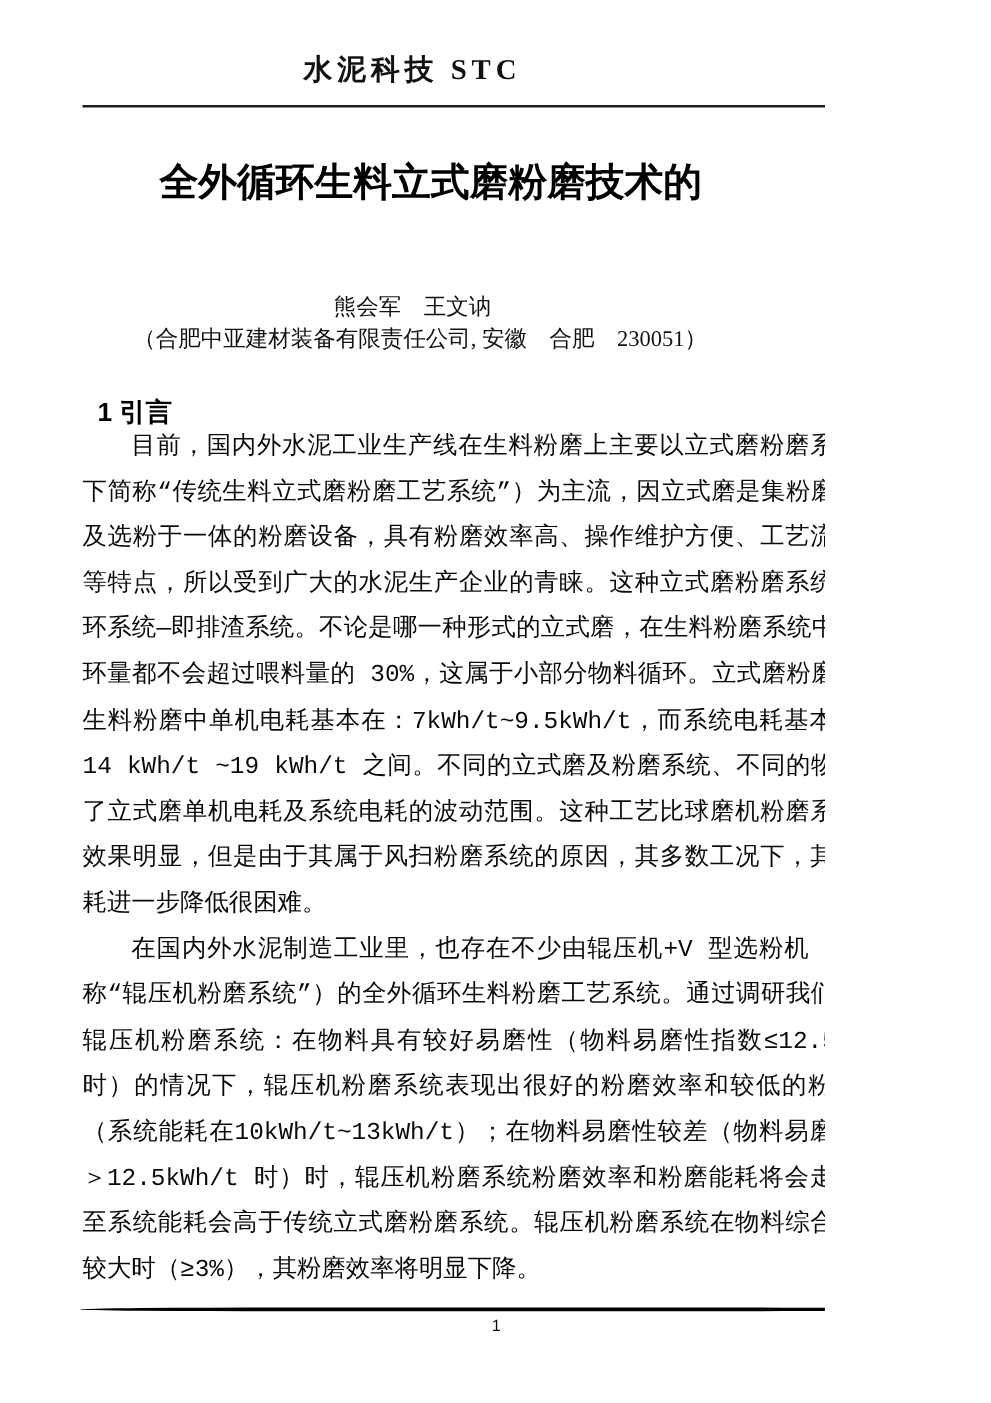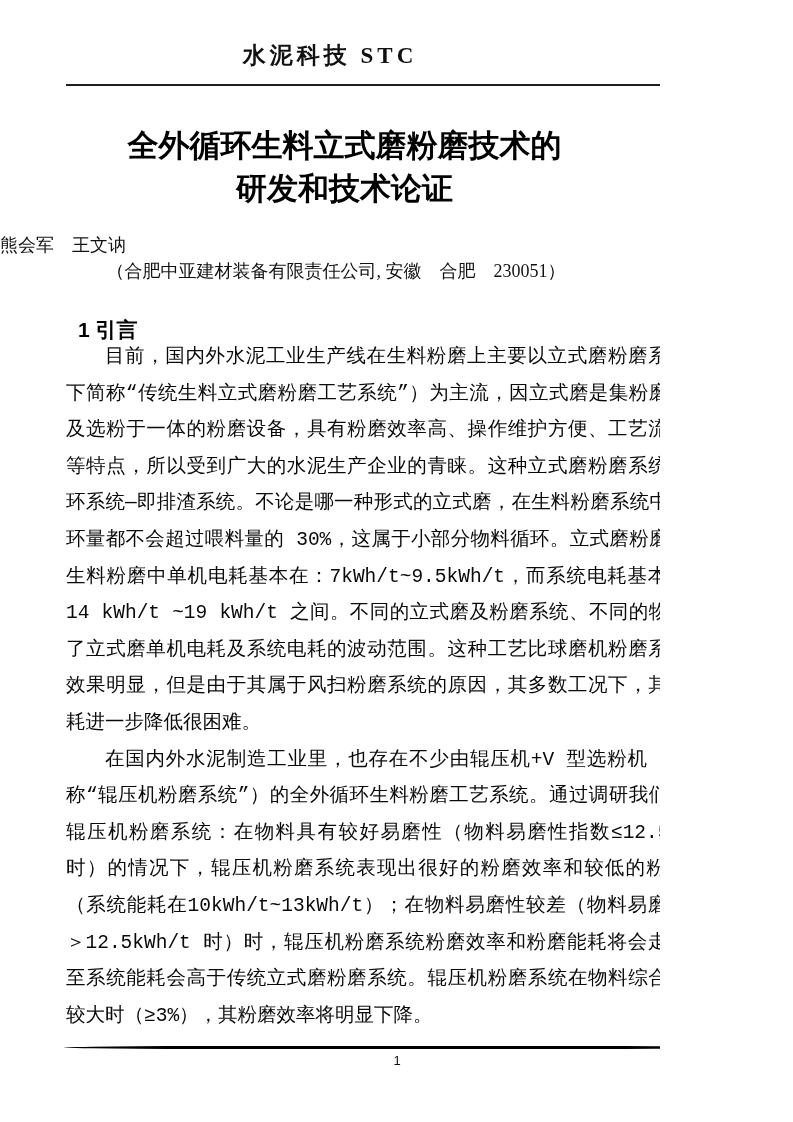--- a/index.html
+++ b/index.html
@@ -48,21 +48,21 @@
     font-size: 31px;
     line-height: 43px;
     color: #000;
   }
   .paper-title span { display: block; padding-left: 29px; }
   .authors {
     position: absolute;
     top: 233px;
     left: 0;
     right: 0;
-    text-align: left;
+    text-align: center;
     font-size: 18px;
     color: #111;
   }
   .affiliation {
     position: absolute;
     top: 259px;
     left: 12px;
     right: 0;
     text-align: center;
     font-size: 18px;
@@ -128,21 +128,20 @@
 <body>
 
 <div class="page">
 
   <div class="journal-header">水泥科技 STC</div>
 
   <div class="header-rule"></div>
 
   <h1 class="paper-title">
     <span>全外循环生料立式磨粉磨技术的</span>
-    <span>研发和技术论证</span>
   </h1>
 
   <div class="authors">熊会军　王文讷</div>
 
   <div class="affiliation">（合肥中亚建材装备有限责任公司, 安徽　合肥　230051）</div>
 
   <h2 class="section-heading">1 引言</h2>
 
   <div class="body-text">
     <p>目前，国内外水泥工业生产线在生料粉磨上主要以立式磨粉磨系统（以下简称“传统生料立式磨粉磨工艺系统”）为主流，因立式磨是集粉磨、烘干及选粉于一体的粉磨设备，具有粉磨效率高、操作维护方便、工艺流程简单等特点，所以受到广大的水泥生产企业的青睐。这种立式磨粉磨系统带外循环系统—即排渣系统。不论是哪一种形式的立式磨，在生料粉磨系统中其外循环量都不会超过喂料量的 30%，这属于小部分物料循环。立式磨粉磨系统在生料粉磨中单机电耗基本在：7kWh/t~9.5kWh/t，而系统电耗基本维持在 14 kWh/t ~19 kWh/t 之间。不同的立式磨及粉磨系统、不同的物料导致了立式磨单机电耗及系统电耗的波动范围。这种工艺比球磨机粉磨系统节电效果明显，但是由于其属于风扫粉磨系统的原因，其多数工况下，其系统电耗进一步降低很困难。</p>

